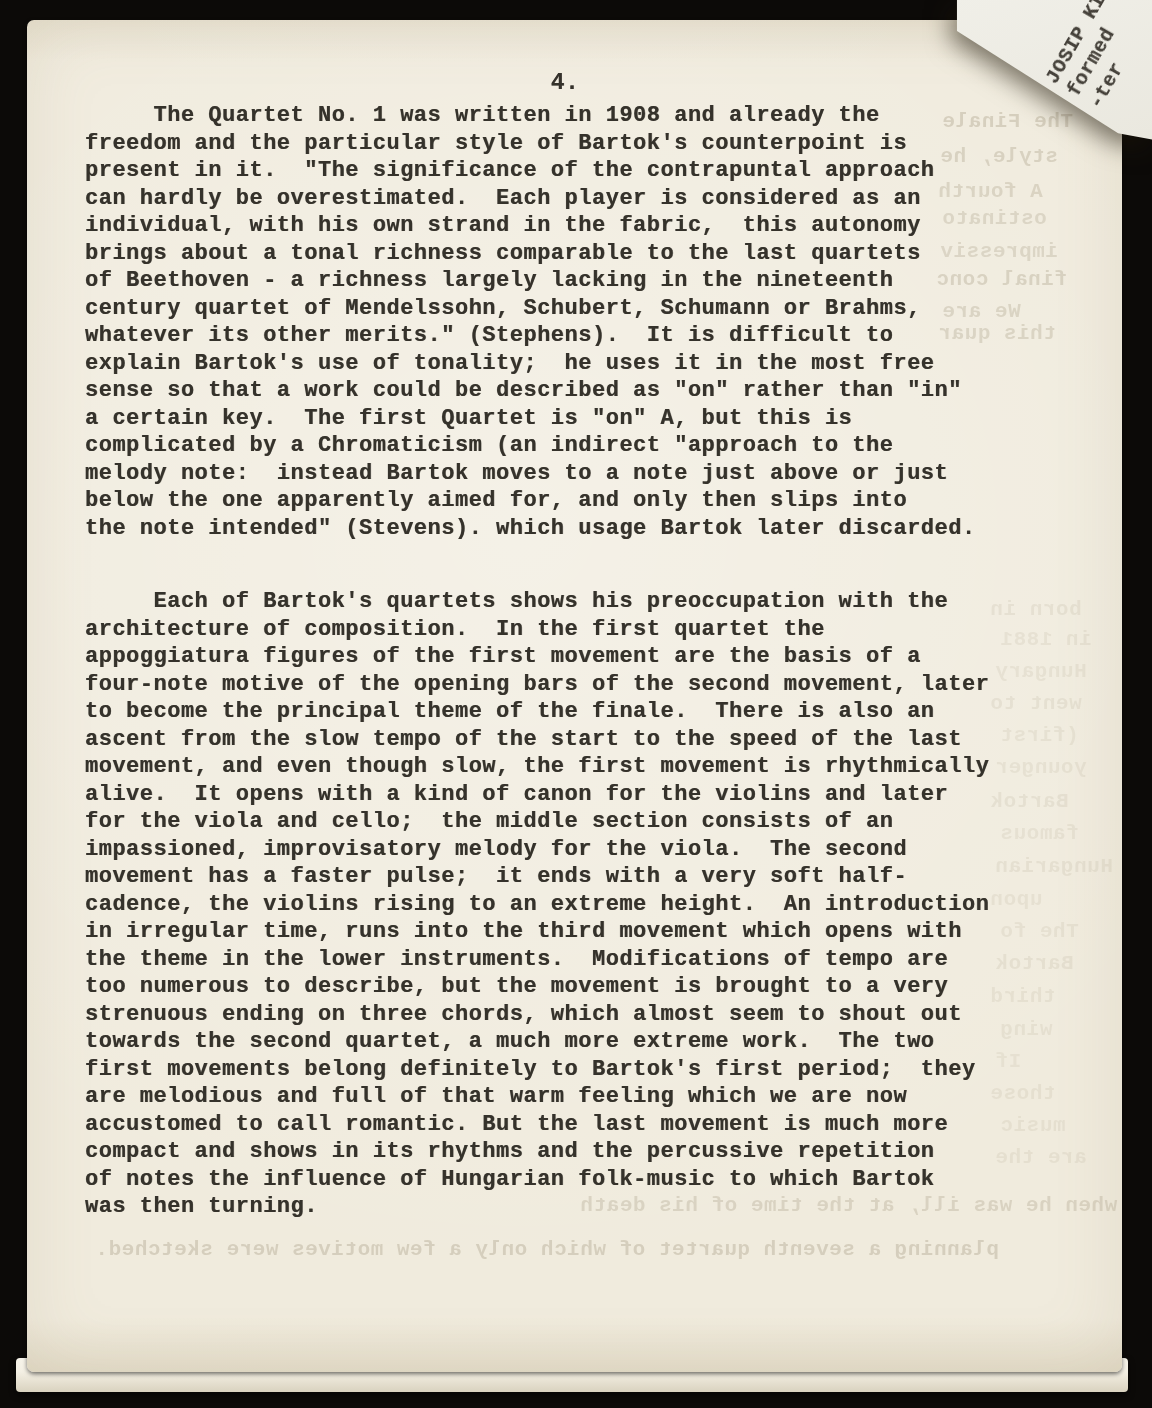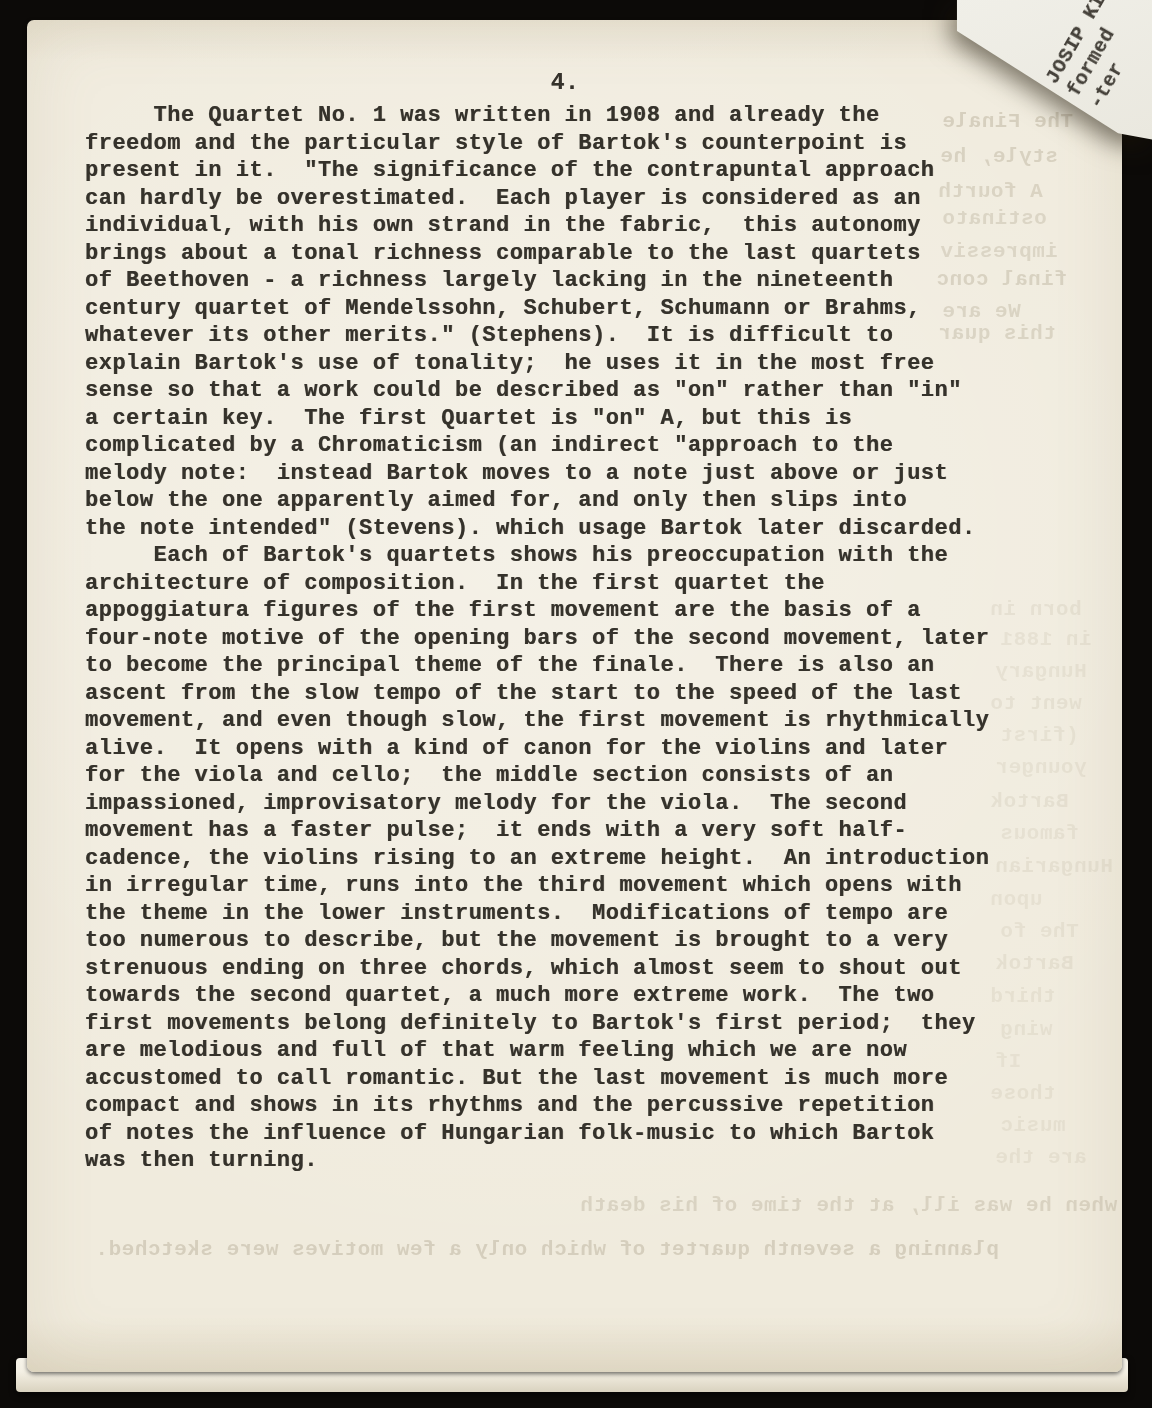--- a/index.html
+++ b/index.html
@@ -40,21 +40,21 @@
     text-shadow:.4px .3px 0 rgba(53,50,43,.55);
     margin:0 0 6px 0;filter:blur(.25px);
   }
   .para{
     margin:0;white-space:pre;
     font:700 22px "Liberation Mono","DejaVu Sans Mono",monospace;
     line-height:27.5px;letter-spacing:.5px;color:var(--ink);
     text-shadow:.4px .3px 0 rgba(53,50,43,.5), -.3px -.2px 0 rgba(53,50,43,.3);
     filter:blur(.25px);
   }
-  .para + .para{}
+  .para + .para{margin-top:46px;}
   .fragment-wrap{
     position:absolute;top:0;right:0;width:212px;height:310px;z-index:4;
     filter:drop-shadow(-6px 9px 12px rgba(30,22,8,.55));
   }
   .fragment{
     position:absolute;inset:0;
     background:linear-gradient(160deg,#f0efe8 0%,var(--frag) 55%,#d9d6c8 100%);
     clip-path:polygon(8% 0%,100% 0%,100% 45%,84% 43%,8% 10%);
   }
   .fragment-text{

